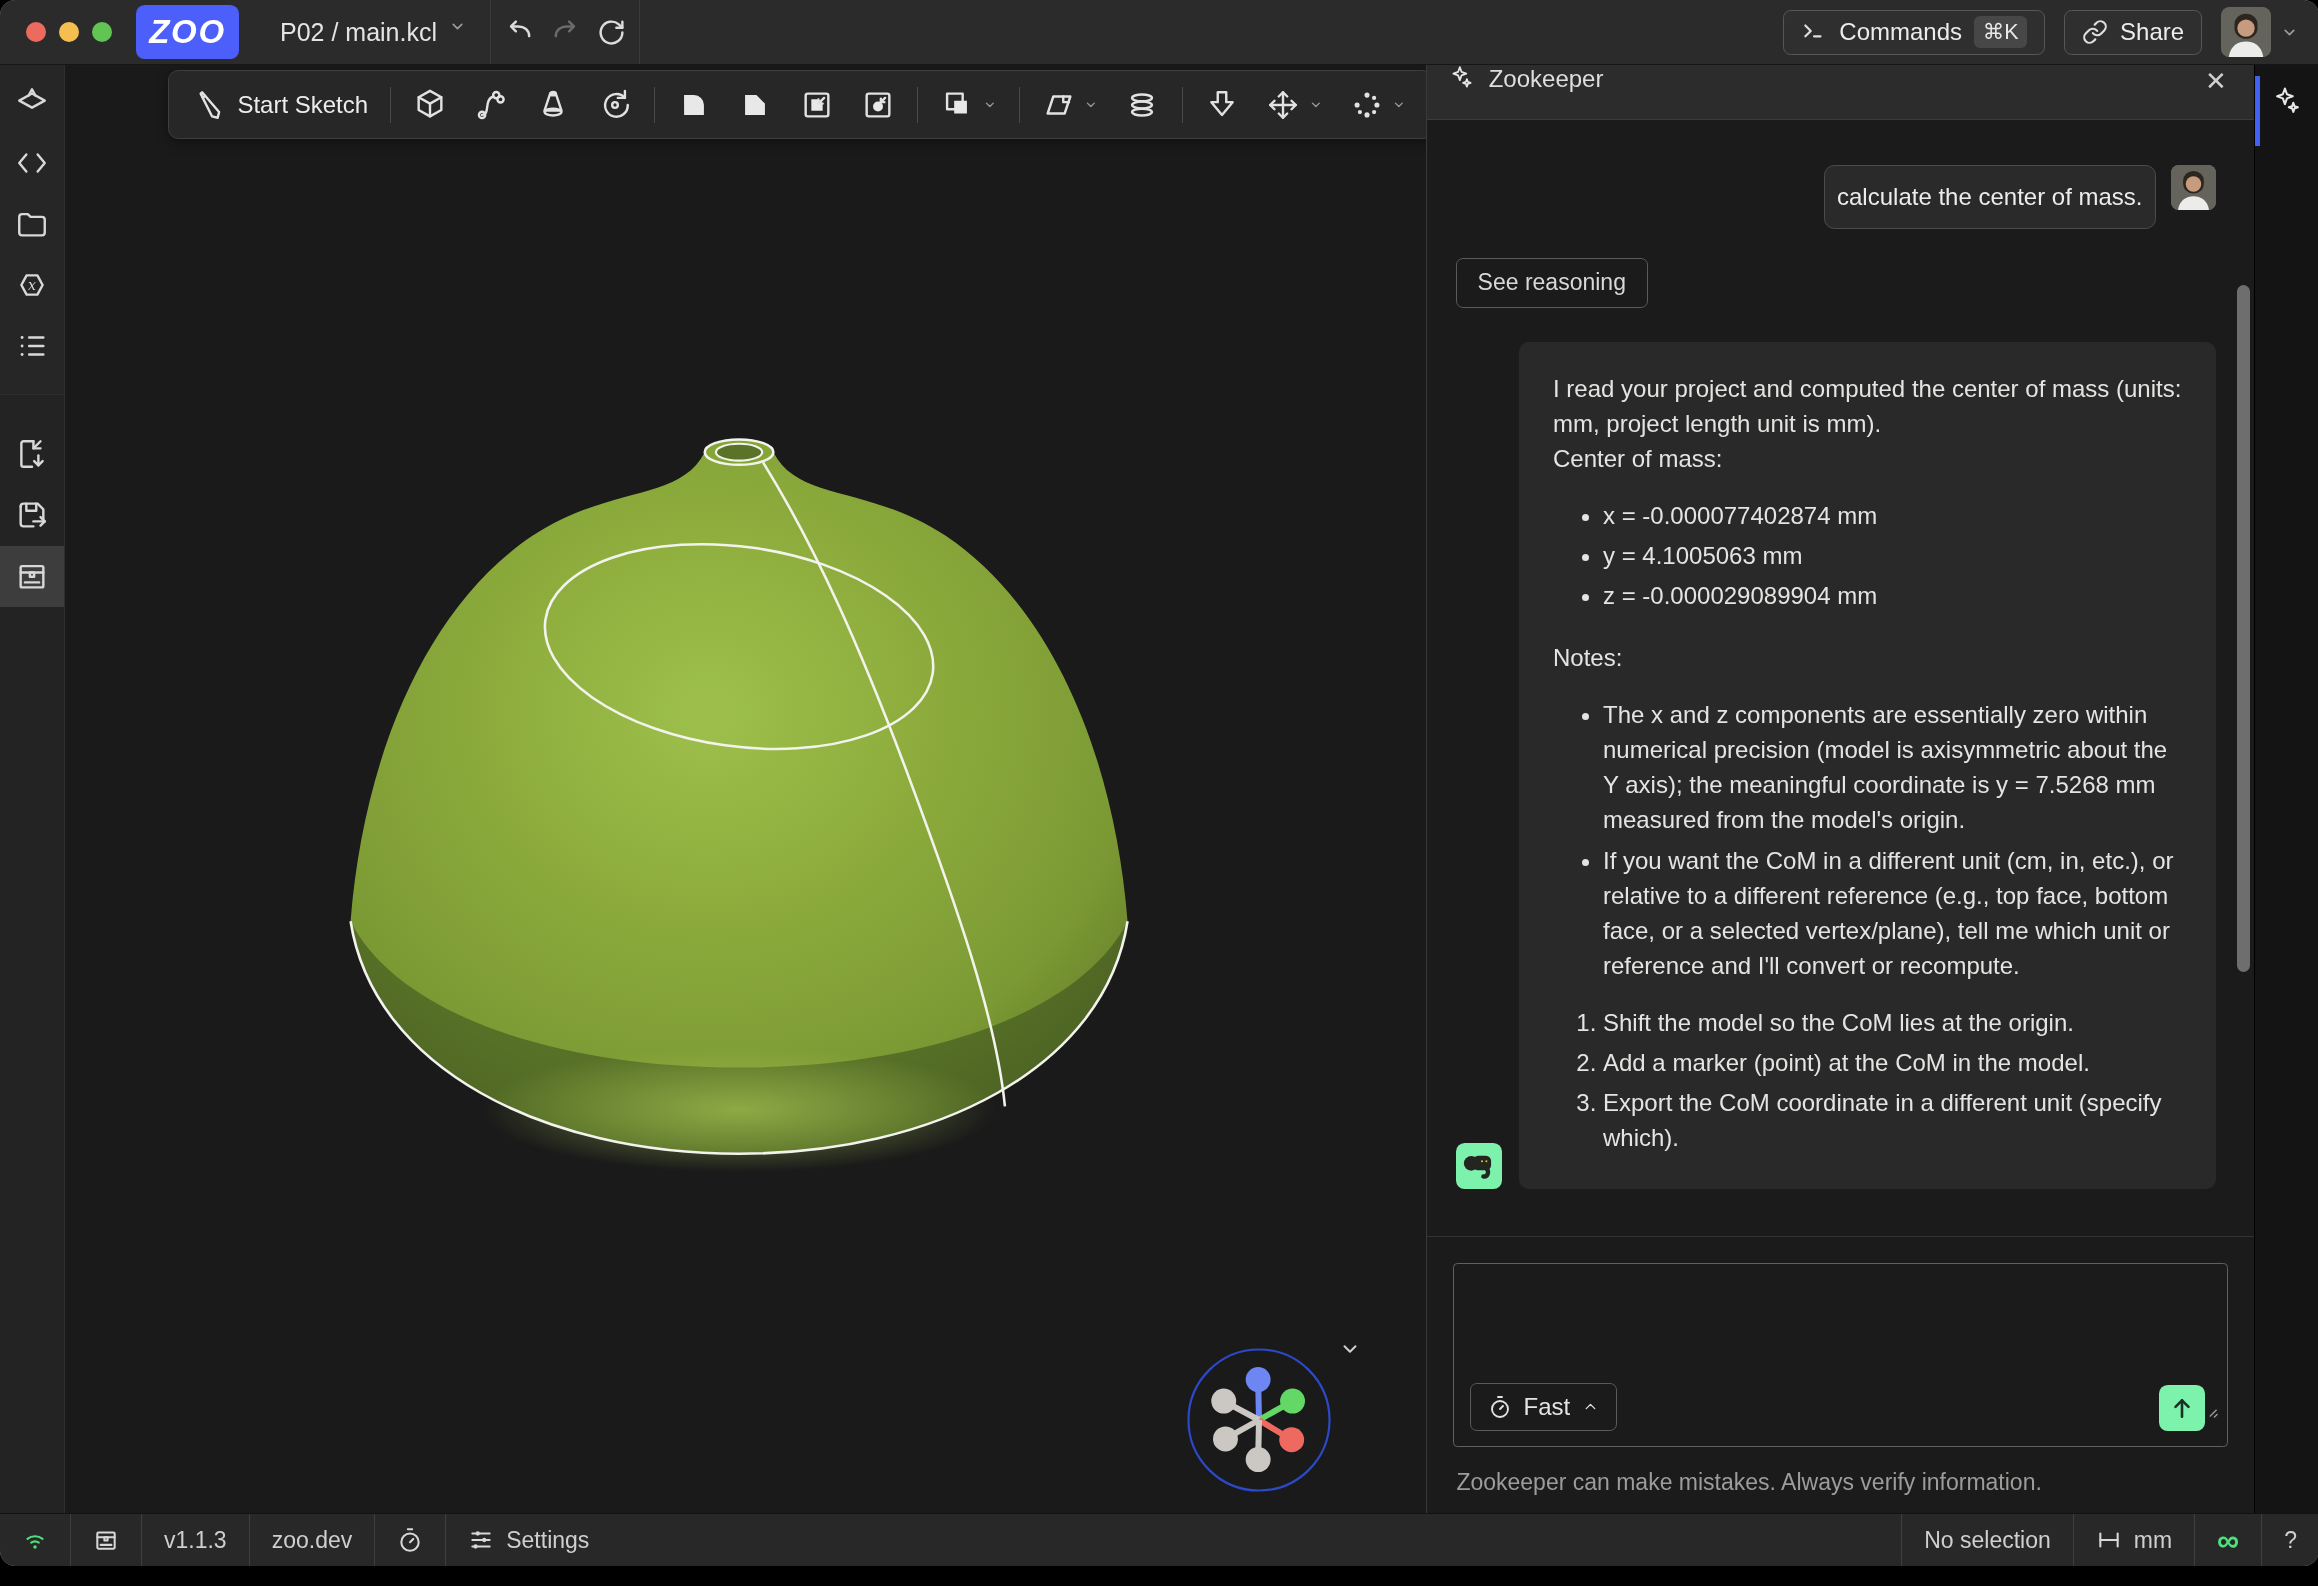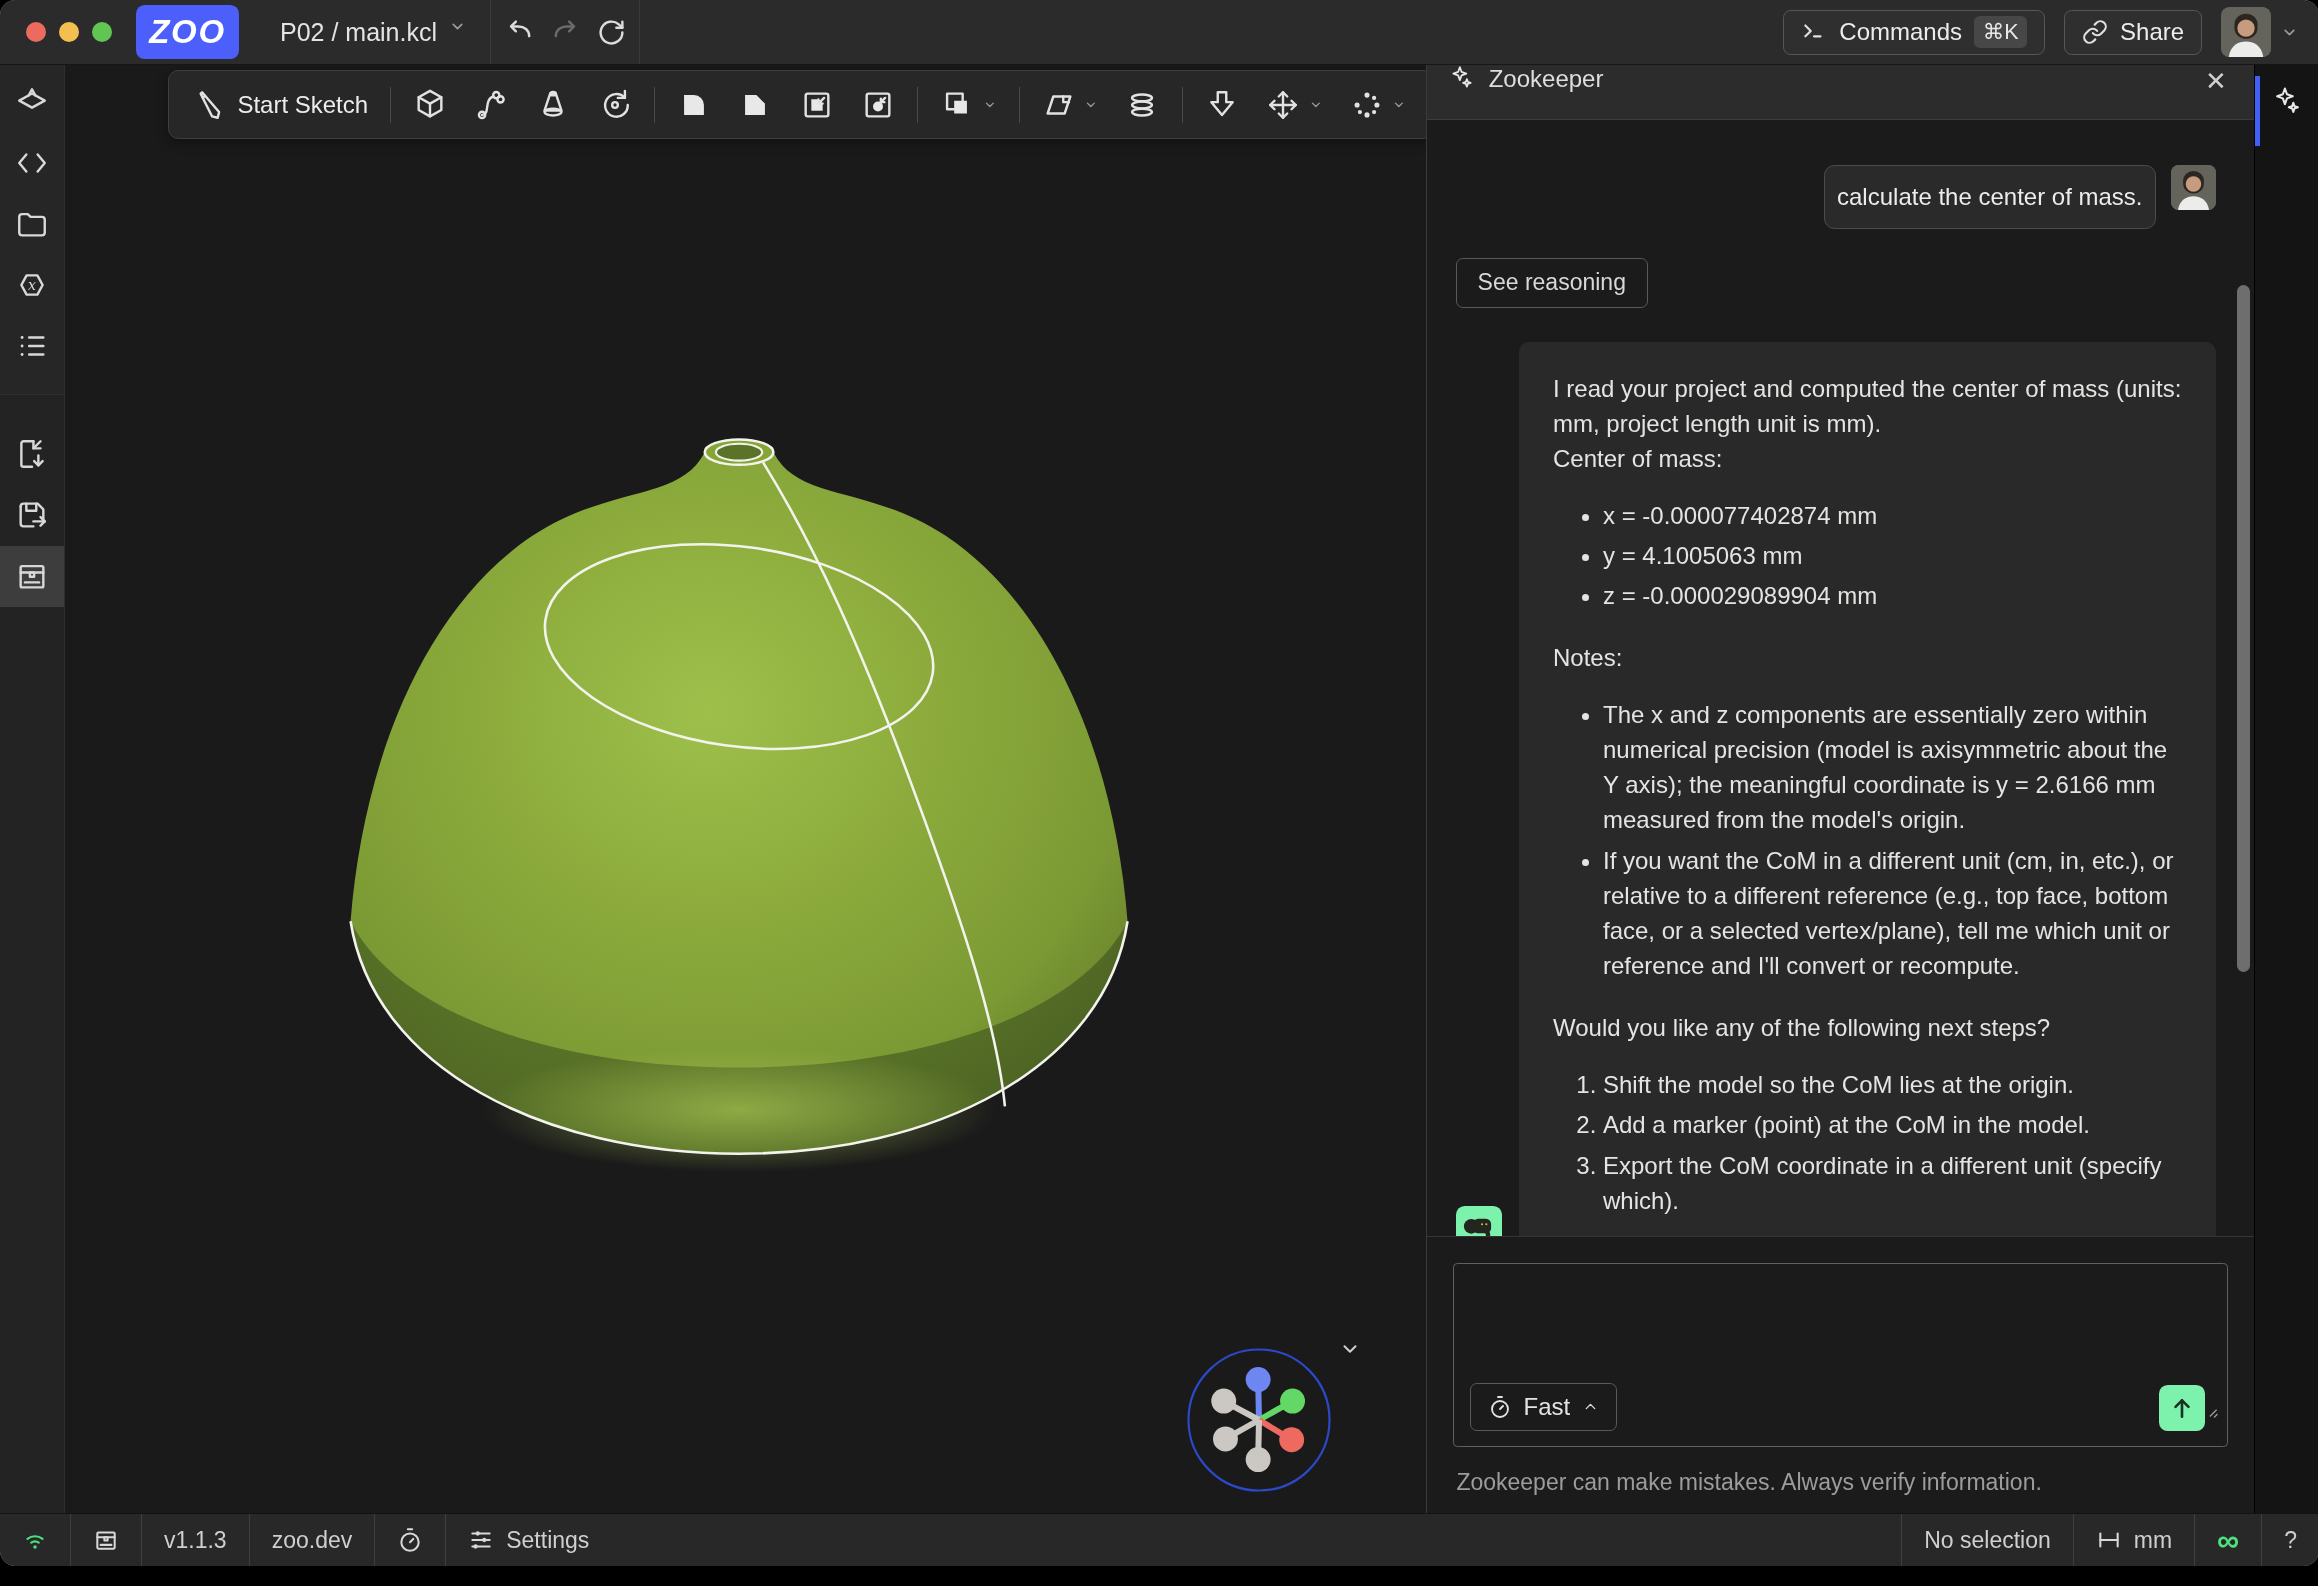--- a/index.html
+++ b/index.html
@@ -438,24 +438,23 @@
           <div class="bubble">
             <p>I read your project and computed the center of mass (units: mm, project length unit is mm).</p>
             <p>Center of mass:</p>
             <ul>
               <li>x = -0.000077402874 mm</li>
               <li>y = 4.1005063 mm</li>
               <li>z = -0.000029089904 mm</li>
             </ul>
             <p class="mt">Notes:</p>
             <ul>
-              <li>The x and z components are essentially zero within numerical precision (model is axisymmetric about the Y axis); the meaningful coordinate is y = 2.6166 mm measured from the model's origin.</li>
+              <li>The x and z components are essentially zero within numerical precision (model is axisymmetric about the Y axis); the meaningful coordinate is y = 7.5268 mm measured from the model's origin.</li>
               <li>If you want the CoM in a different unit (cm, in, etc.), or relative to a different reference (e.g., top face, bottom face, or a selected vertex/plane), tell me which unit or reference and I'll convert or recompute.</li>
             </ul>
-            <p class="mt">Would you like any of the following next steps?</p>
             <ol>
               <li>Shift the model so the CoM lies at the origin.</li>
               <li>Add a marker (point) at the CoM in the model.</li>
               <li>Export the CoM coordinate in a different unit (specify which).</li>
             </ol>
           </div>
         </div>
 
         
 

